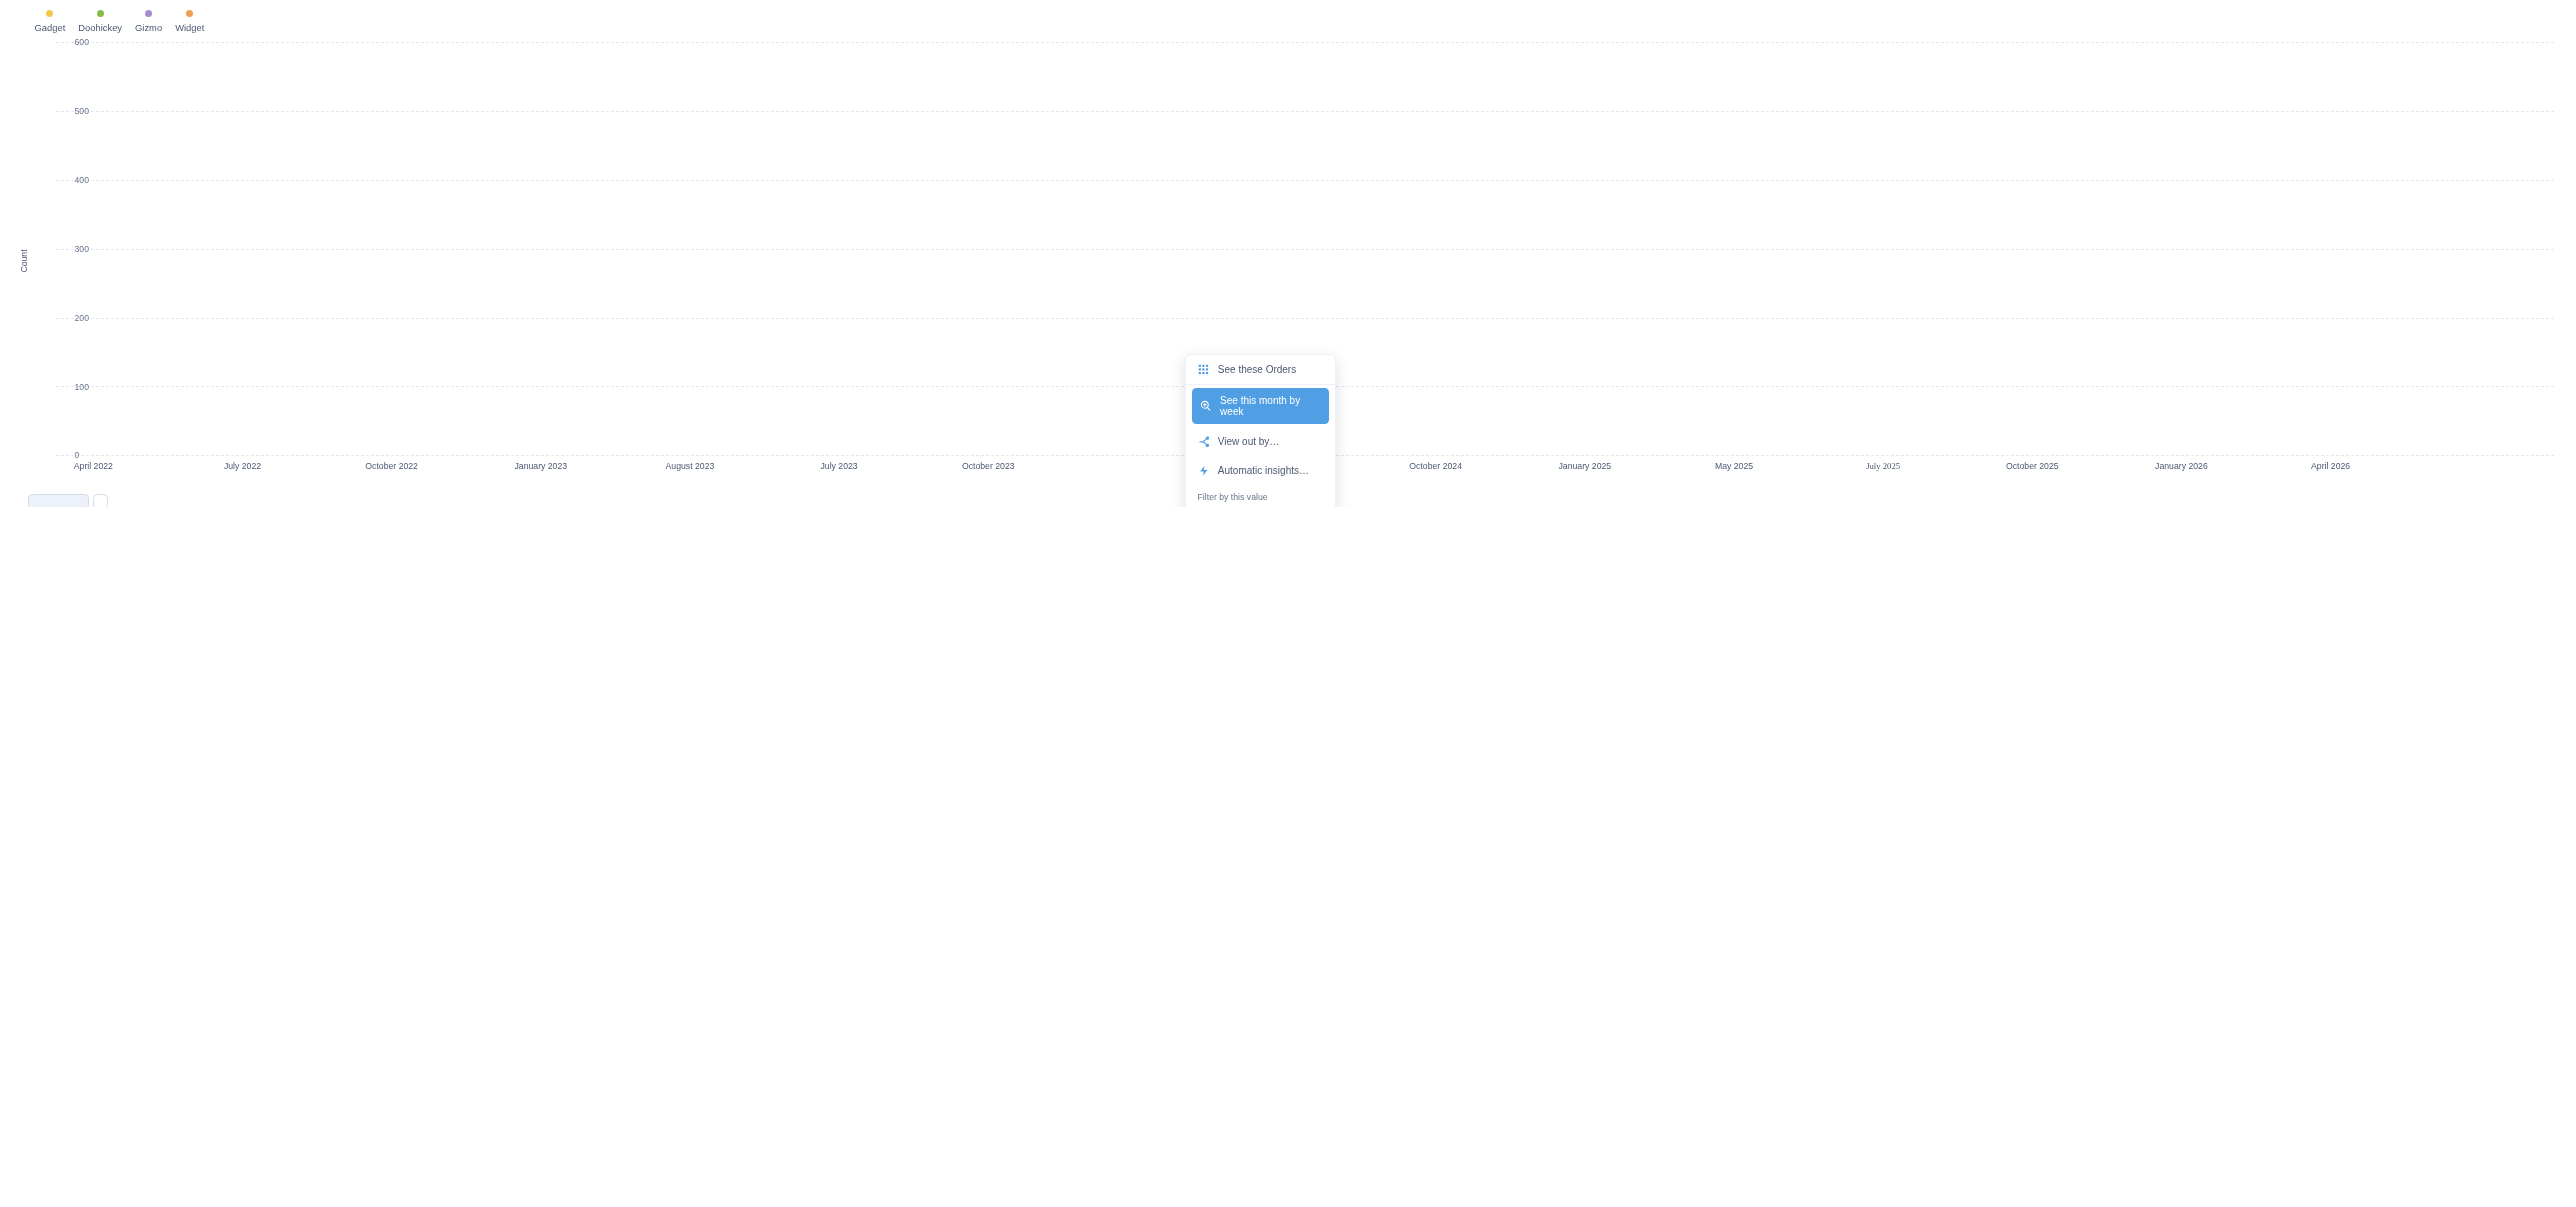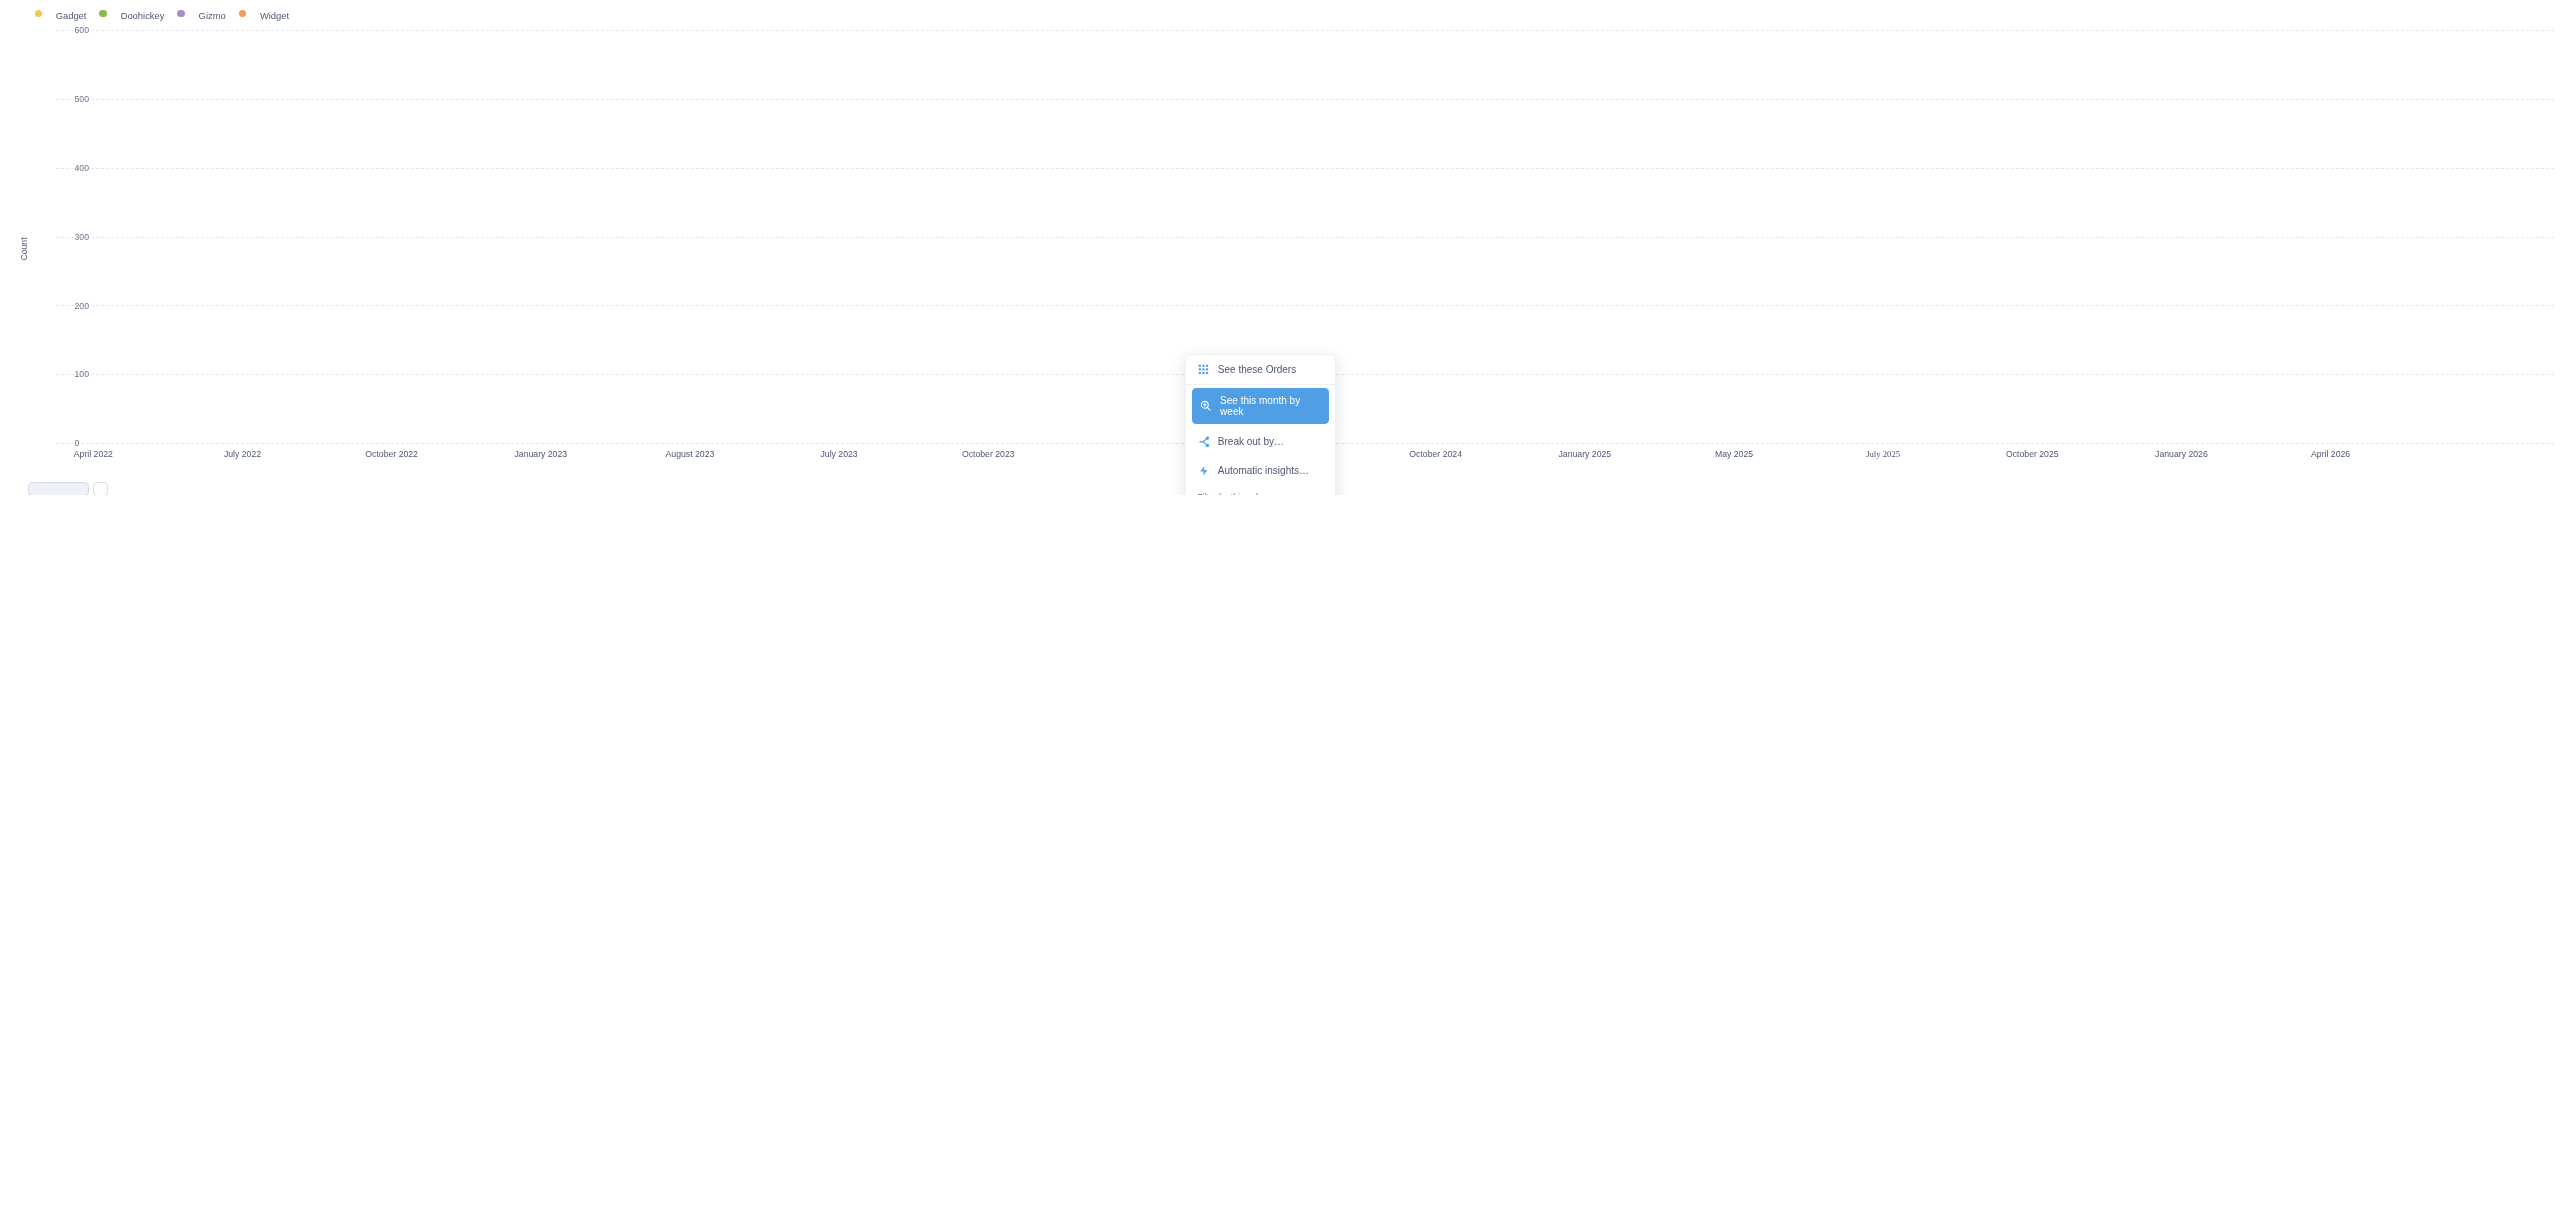--- a/index.html
+++ b/index.html
@@ -1,19 +1,19 @@
 <!DOCTYPE html>
 <html style="font-size:11.6px"><head>
 <meta charset="utf-8">
 <style>
   * { box-sizing: border-box; margin: 0; padding: 0; }
   body { font-family: -apple-system, BlinkMacSystemFont, "Segoe UI", Helvetica, Arial, sans-serif; background:#fff; color:#4c5773; }
   .wrap { position:relative; width:100%; padding:5.8px 14.5px 29px 14.5px; }
   .legend { display:flex; gap:13px; padding:4.3px 0 10px 20px; font-size:9.4px; }
-  .legend-item { display:flex; gap:14px; cursor:pointer; }
+  .legend-item { display:flex; align-items:center; gap:5px; cursor:pointer;flex-direction:column; }
   .swatch { width:7.2px; height:7.2px; border-radius:50%; display:inline-block; }
   .chart-area { position:relative; height:435px; margin-left:41px; margin-right:7.2px; }
   .ylabel { position:absolute; left:-32px; top:50%; transform:translate(-50%,-50%) rotate(-90deg); font-size:8.7px; color:#4c5773; }
   .grid { position:absolute; left:0; right:0; top:0; bottom:22px; }
   .gridline { position:absolute; left:0; right:0; border-top:0.7px dashed #e3e7ee; font-size:8.7px; color:#69758c; }
   .gridline span { position:absolute; left:-25px; top:-5.8px;margin-left:44px; }
   .bars { position:absolute; left:13px; right:0; top:0; bottom:22px; display:flex; align-items:flex-end; gap:1.4px; }
   .barcol { flex:1 1 0; display:flex; flex-direction:column-reverse; align-items:stretch; cursor:pointer; }
   .seg { width:100%; }
   .xaxis { position:absolute; left:13px; right:0; bottom:0; height:20px; font-size:8.7px; color:#4c5773; }
@@ -437,21 +437,21 @@
     <div class="popup-row">
       <span class="ic">
         <svg viewBox="0 0 16 16" fill="none" stroke="#509ee3" stroke-width="1.6">
             <path d="M2 8 L7 8"></path>
             <path d="M7 8 L13 3"></path>
             <path d="M7 8 L13 13"></path>
             <circle cx="13" cy="3" r="1.5" fill="#509ee3"></circle>
             <circle cx="13" cy="13" r="1.5" fill="#509ee3"></circle>
           </svg>
       </span>
-      <span>Break out by…</span>
+      <span>View out by…</span>
     </div>
     <div class="popup-row">
       <span class="ic">
         <svg viewBox="0 0 16 16" fill="#509ee3">
             <path d="M9 1 L3 9 H8 L7 15 L13 7 H8 Z"></path>
           </svg>
       </span>
       <span>Automatic insights…</span>
     </div>
     <div class="popup-label">Filter by this value</div>

